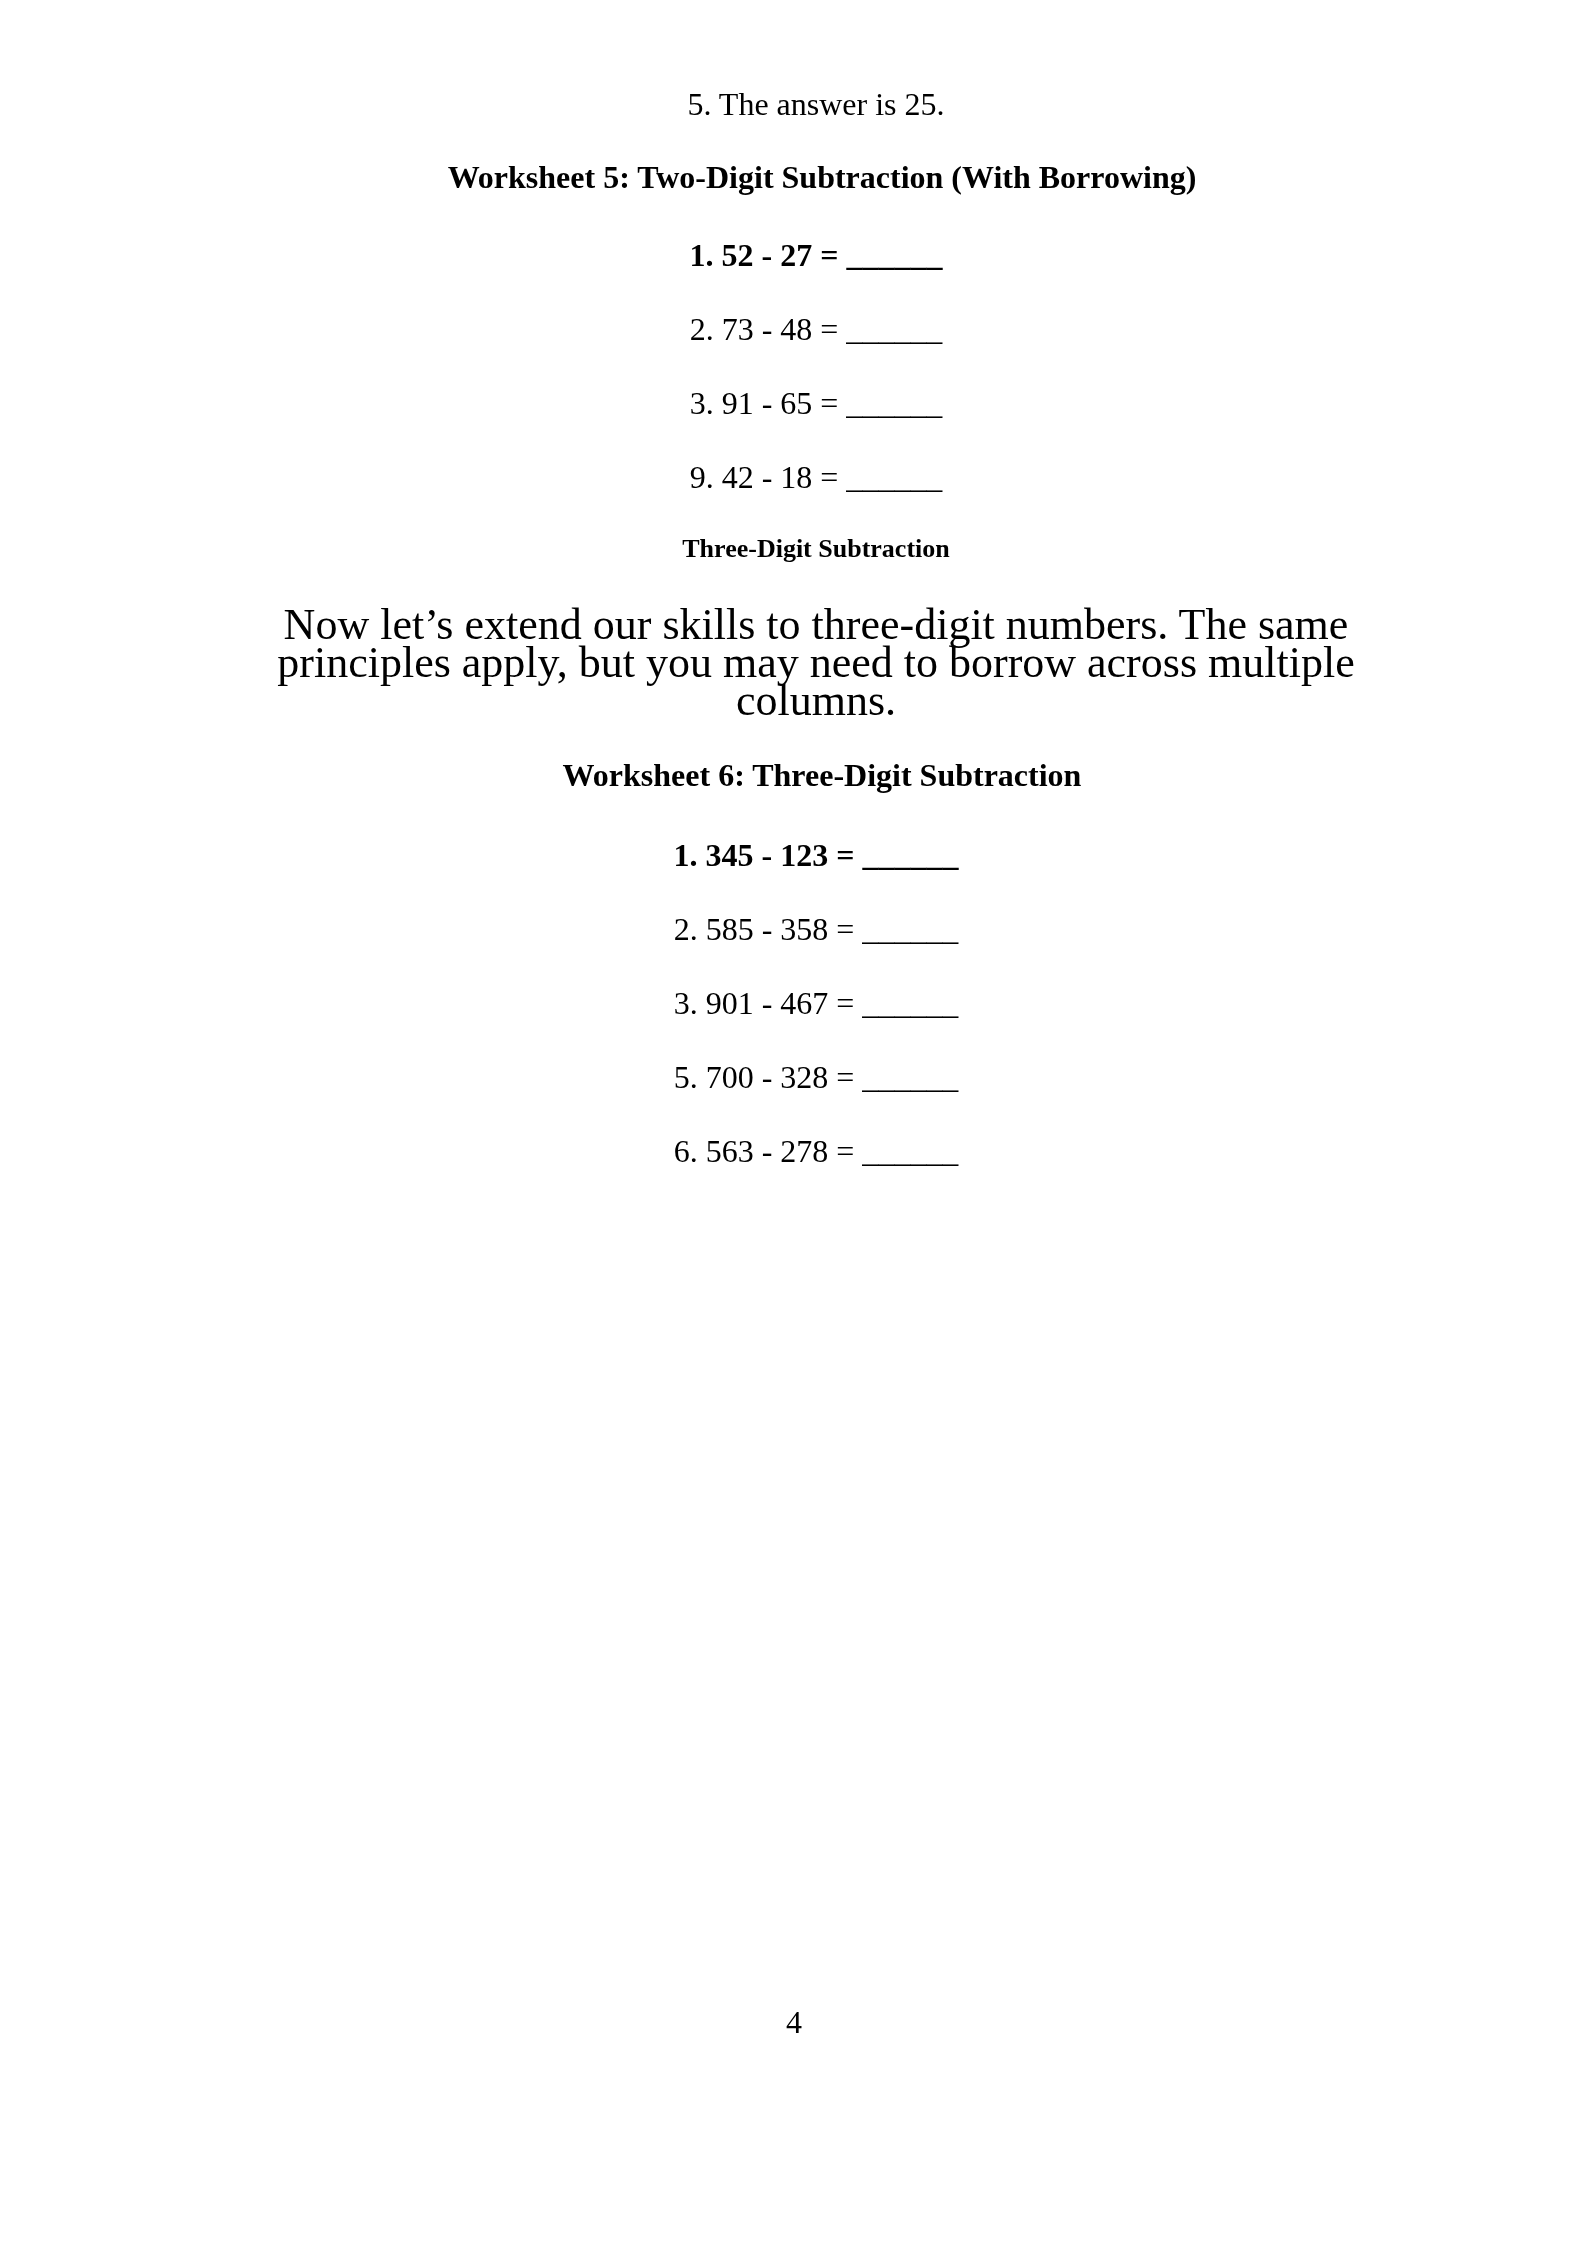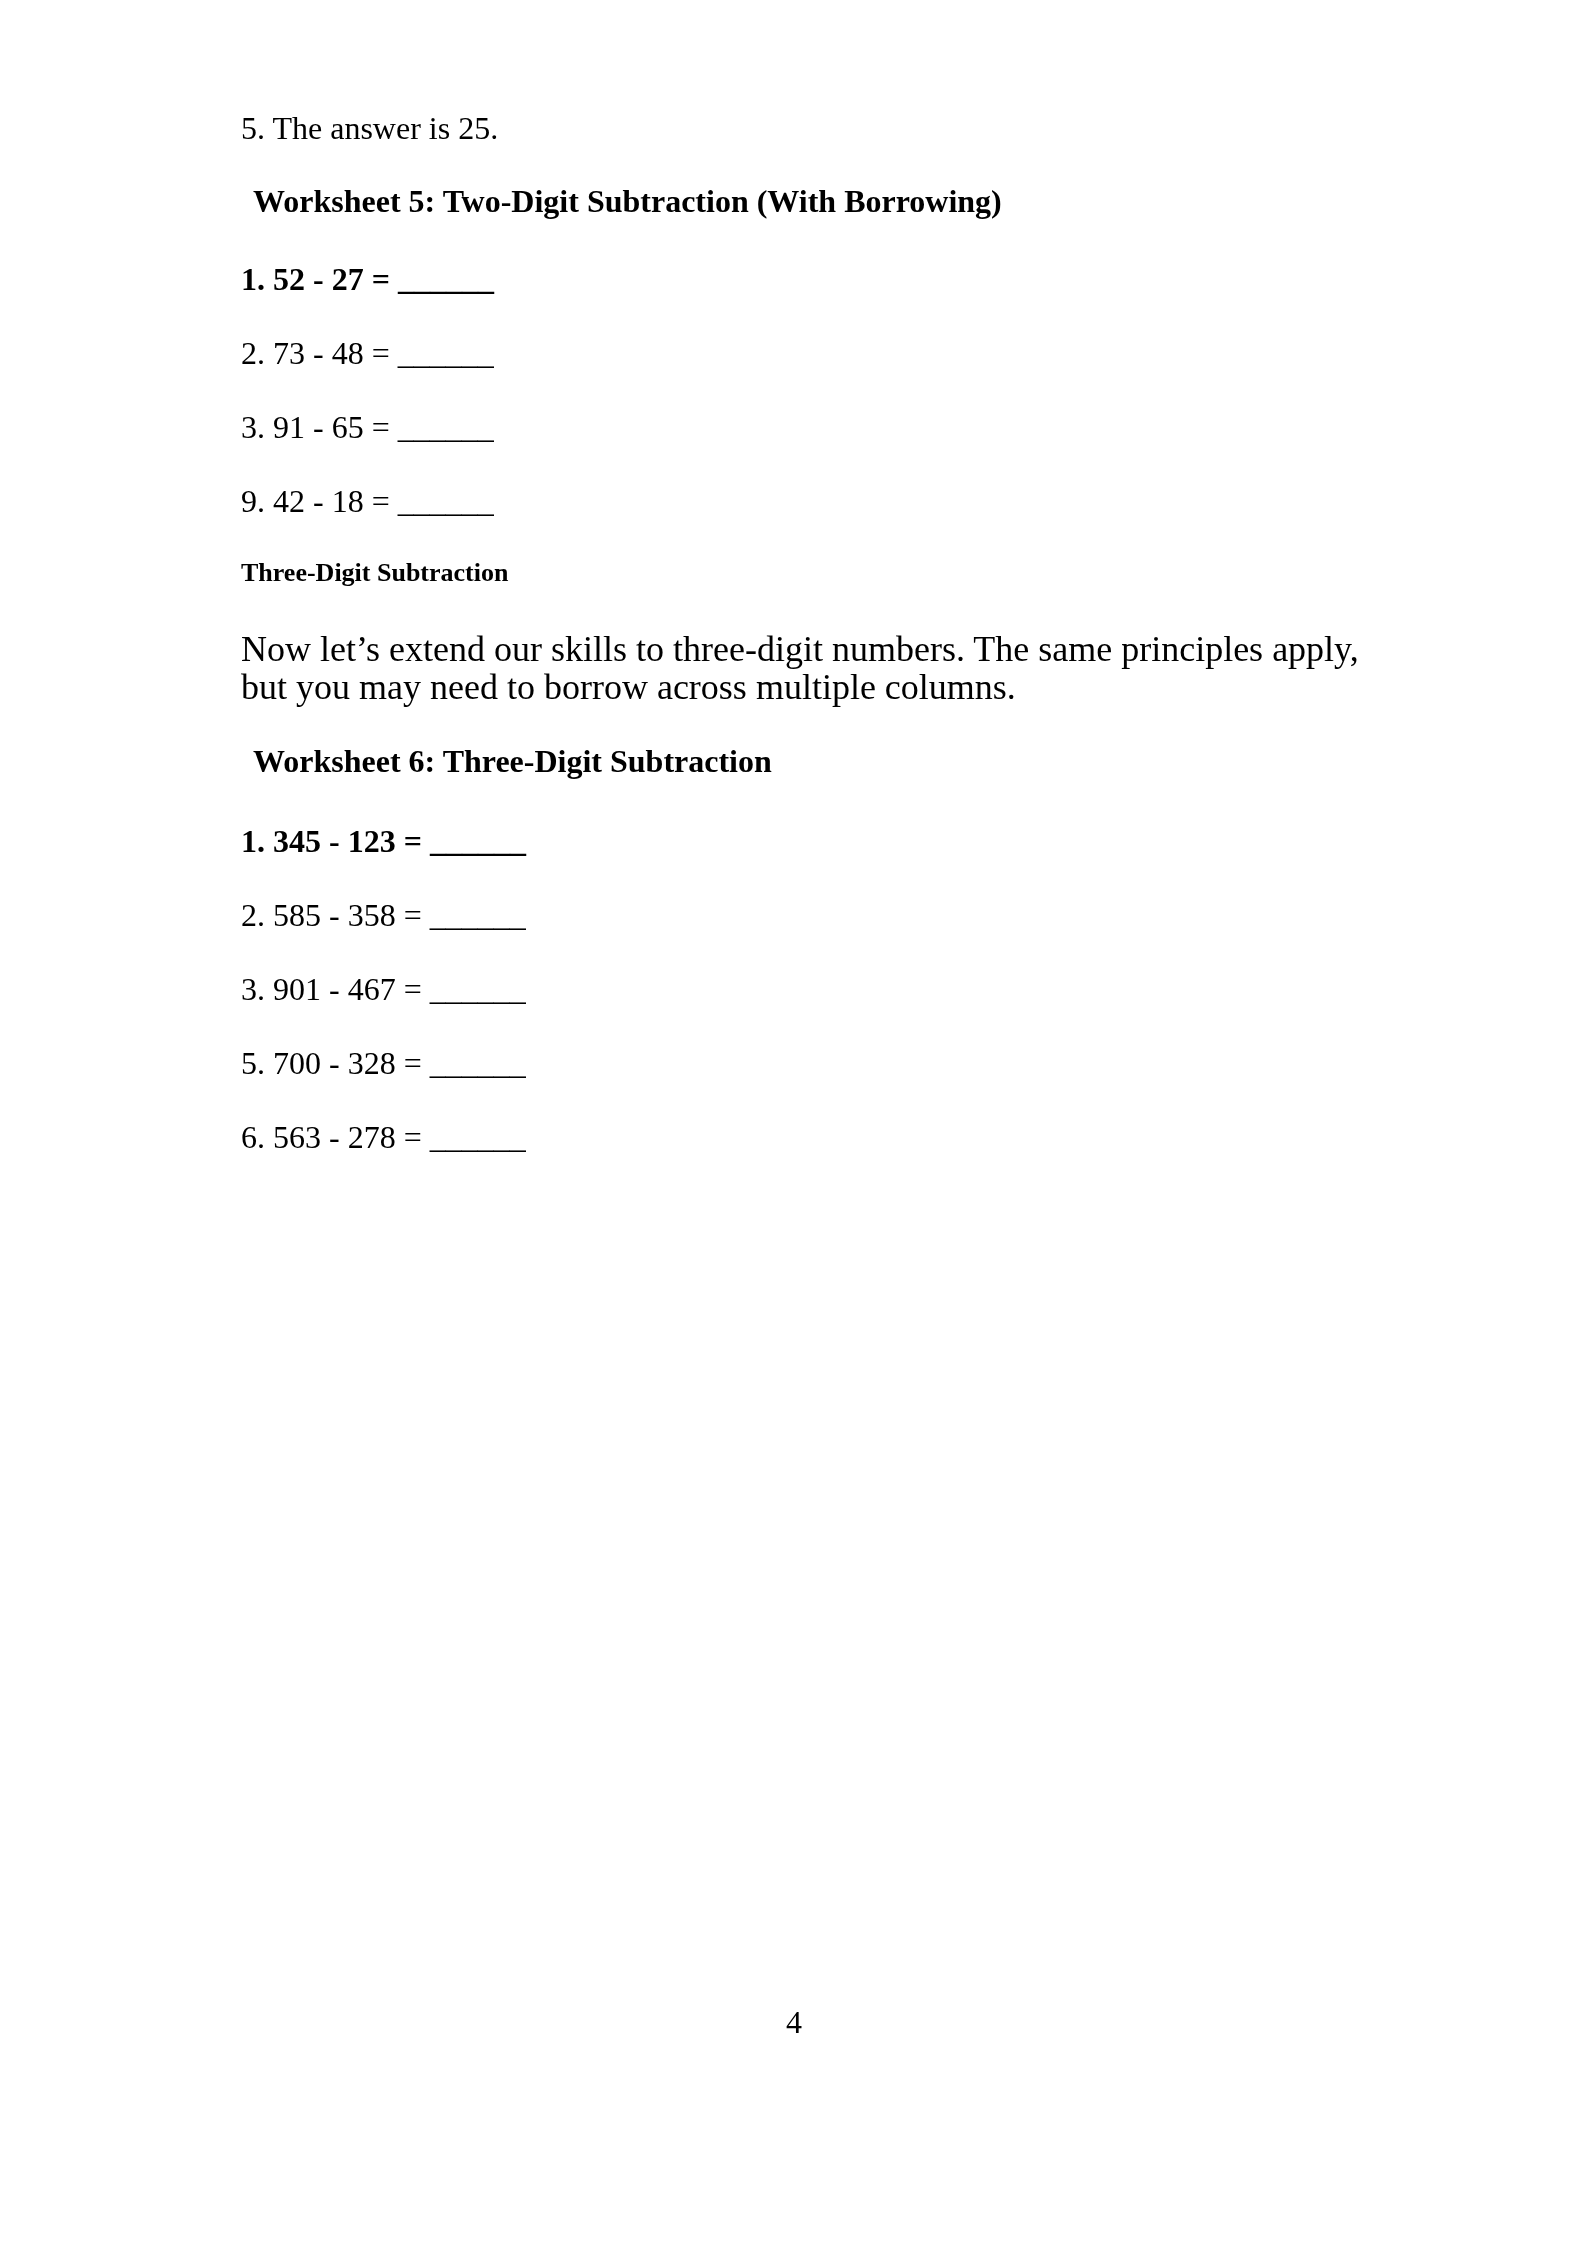--- a/index.html
+++ b/index.html
@@ -14,21 +14,22 @@
     background: #ffffff;
     color: #000000;
     font-family: "Liberation Serif", "DejaVu Serif", serif;
     overflow: hidden;
   }
   .content {
     position: absolute;
     left: 241px;
     top: 0;
     width: 1150px;
-    padding-top: 108px;
+    padding-top: 84px;
+    text-align: center;
   }
   .body-text {
     font-size: 32px;
     line-height: 40px;
     margin: 0;
   }
   .answer-line {
     margin: 0;
   }
   .ws-title {
@@ -57,21 +58,21 @@
   .problems-w6 .problem:first-child {
     margin-top: 40px;
   }
   .section-heading {
     font-weight: bold;
     font-size: 26px;
     line-height: 52px;
     margin: 26px 0 0 0;
   }
   .section-intro {
-    font-size: 36px;
+    font-size: 44px;
     line-height: 38px;
     margin: 31px 0 0 0;
   }
   .answer-blank {
     letter-spacing: 0;
   }
   .page-number {
     position: absolute;
     top: 2002px;
     left: 0;

